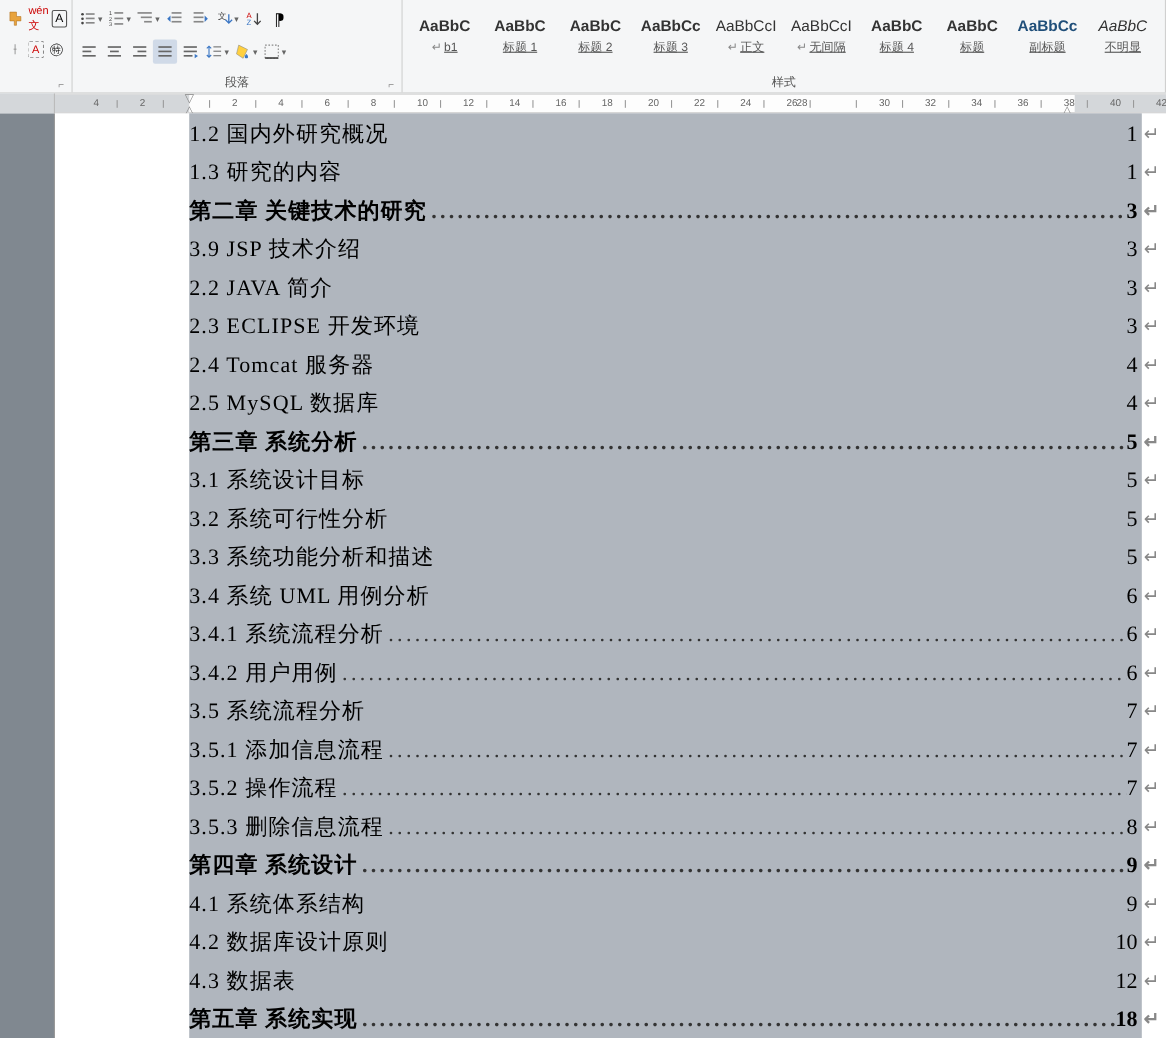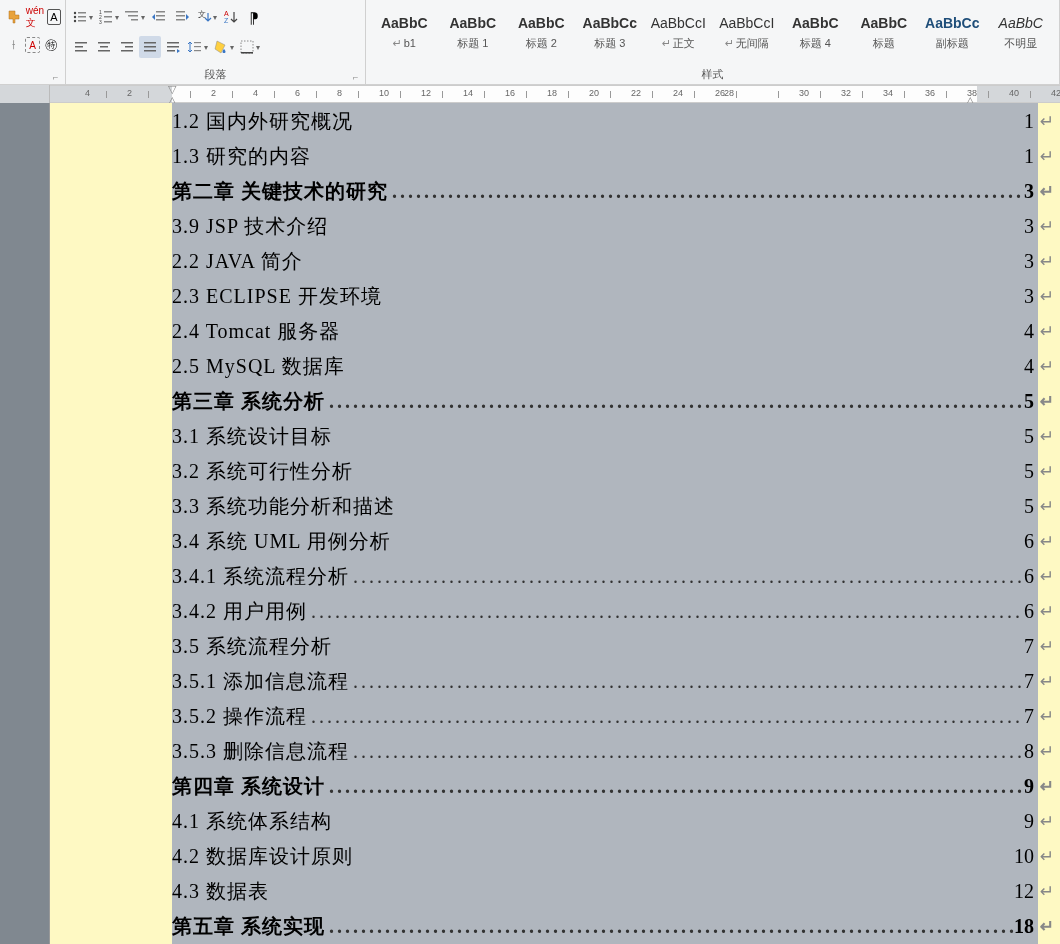--- a/index.html
+++ b/index.html
@@ -22,36 +22,36 @@
     .combo-btn { display: flex; align-items: center; gap: 1px; cursor: pointer; padding: 0 2px; height: 22px; }
     .caret { font-size: 8px; color: #666; }
     
     .group3 { flex: 1; overflow: hidden; }
     .styles-row { display: flex; gap: 0; padding-top: 2px; }
     .style-btn { width: 72px; height: 55px; display: flex; flex-direction: column; align-items: center; justify-content: center; cursor: pointer; border: 1px solid transparent; }
     .style-sample { font-size: 14px; color: #333; padding: 2px 0; }
     .style-sample.bold { font-weight: bold; }
     .style-sample.ital { font-style: italic; }
     .style-sample.blue { color: #1f4e79; }
-    .style-name { font-size: 11px; color: #555; }
+    .style-name { font-size: 11px; color: #555; text-decoration: underline; }
     .style-prefix { font-size: 11px; color: #888; margin-right: 2px; }
     
     .ruler-area { background: #e8ebed; height: 18px; display: flex; position: relative; }
     .ruler-left-gap { width: 50px; background: #d4d7da; border-right: 1px solid #bbb; }
     .ruler-track { flex: 1; position: relative; background: #fdfdfd; border-top: 1px solid #ccc; border-bottom: 1px solid #ccc; font-size: 9px; color: #666; }
     .ruler-shade { position: absolute; top: 0; bottom: 0; background: #d4d7da; }
     .ruler-shade.left { left: 0; width: 122px; }
     .ruler-shade.right { right: 0; width: 83px; }
     .ruler-ticks { position: absolute; left: 0; right: 0; top: 0; bottom: 0; display: flex; }
     .tick { position: absolute; top: 2px; font-size: 9px; }
     .indent-marker { position: absolute; width: 10px; height: 10px; font-size: 11px; color: #888; }
     
     .editor { display: flex; height: 841px; background: #808890; }
     .page-margin-left { width: 50px; background: #808890; border-right: 1px solid #999; }
-    .page-body { flex: 1; background: #fef9c3; position: relative; }
+    .page-body { flex: 1; background: #ffffff; position: relative; }
     .page-highlight { position: absolute; left: 122px; right: 22px; top: 0; bottom: 0; background: #b0b6be; }
     
     .content { position: absolute; left: 122px; right: 22px; top: 5px; font-family: "SimSun", "宋体", serif; }
     .toc-line { display: flex; align-items: baseline; height: 35px; font-size: 20px; position: relative; }
     .toc-line.chapter { font-weight: bold; }
     .toc-left { white-space: nowrap; letter-spacing: 1px; }
     .toc-dots { flex: 1; overflow: hidden; white-space: nowrap; letter-spacing: 3px; padding: 0 4px; color: #333; }
     .toc-dots.empty { letter-spacing: normal; }
     .toc-page { white-space: nowrap; padding-right: 4px; }
     .ret-mark { position: absolute; right: -16px; color: #888; font-size: 17px; top: 3px; }

